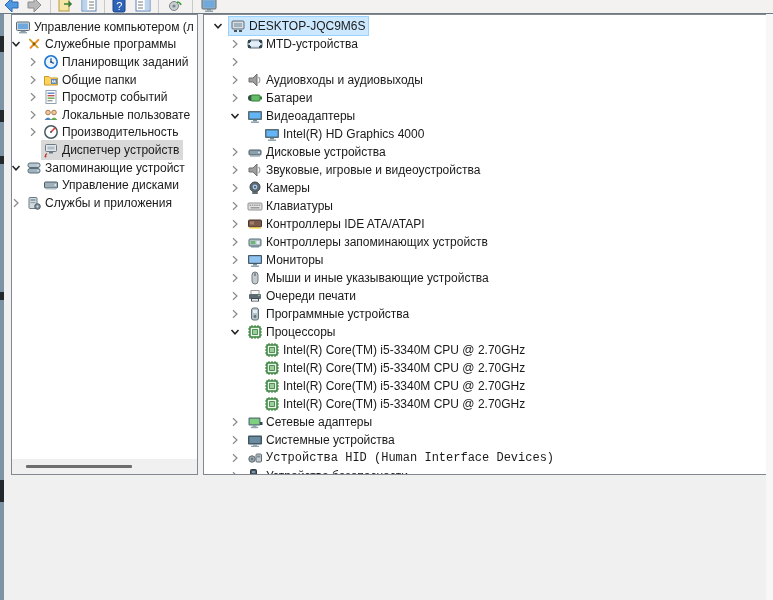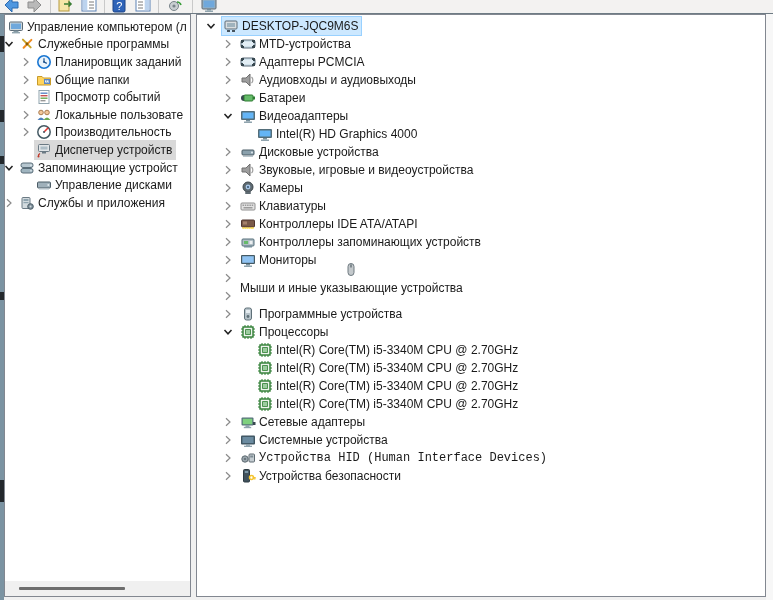--- a/index.html
+++ b/index.html
@@ -16,22 +16,22 @@
     overflow:hidden;
   }
   .tb-ic{position:absolute;top:-4px;width:18px;height:18px;display:inline-block;}
   .tb-sep{position:absolute;top:0;width:1px;height:13px;background:#c9c9c9;}
   .left-strip{
     position:absolute;left:0;top:14px;width:4px;height:586px;
     background:#7b93a2;overflow:hidden;
   }
   .strip-mark{position:absolute;left:0;width:4px;background:#23282c;}
   .panel{
-    position:absolute;top:14px;height:583px;background:#ffffff;
-    border:1px solid #828790;box-sizing:border-box;overflow:hidden;
+    position:absolute;top:14px;height:461px;background:#ffffff;
+    border:1px solid #828790;box-sizing:border-box;overflow:hidden;margin-left:7px;
   }
   .panel.left{left:4px;width:187px;}
   .panel.right{left:196px;width:570px;}
   .right-gutter{position:absolute;left:766px;top:14px;width:7px;height:586px;background:#f7f7f7;}
   .tree{position:absolute;left:0;top:0;right:0;}
   #console-tree{top:3px;}
   #device-tree{top:2px;}
   .row{position:relative;width:100%;}
   .chev{position:absolute;top:50%;margin-top:-5px;width:10px;height:10px;line-height:0;}
   .grp{
@@ -292,31 +292,20 @@
               <rect x="12" y="9" width="3" height="3" fill="#37474f"></rect>
               <rect x="3" y="6" width="10" height="4" fill="#e3eef5"></rect>
             </svg></span>
           <span class="lbl">MTD-устройства</span>
         </span>
       </div>
       <div class="row" style="height: 18px;">
         <span class="chev" style="left: 26px;"><svg viewBox="0 0 10 10" xmlns="http://www.w3.org/2000/svg">
             <path d="M3 1.2 L7 5 L3 8.8" fill="none" stroke="#8a8a8a" stroke-width="1.2"></path>
           </svg></span>
-        <span class="grp" style="left: 41px;">
-          <span class="ic"><svg viewBox="0 0 16 16" xmlns="http://www.w3.org/2000/svg">
-              <rect x="1" y="4" width="14" height="8" rx="2" fill="#cfe0ea" stroke="#5d6d7a"></rect>
-              <rect x="1" y="4" width="3" height="3" fill="#37474f"></rect>
-              <rect x="12" y="4" width="3" height="3" fill="#37474f"></rect>
-              <rect x="1" y="9" width="3" height="3" fill="#37474f"></rect>
-              <rect x="12" y="9" width="3" height="3" fill="#37474f"></rect>
-              <rect x="3" y="6" width="10" height="4" fill="#e3eef5"></rect>
-            </svg></span>
-          <span class="lbl">Адаптеры PCMCIA</span>
-        </span>
       </div>
       <div class="row" style="height: 18px;">
         <span class="chev" style="left: 26px;"><svg viewBox="0 0 10 10" xmlns="http://www.w3.org/2000/svg">
             <path d="M3 1.2 L7 5 L3 8.8" fill="none" stroke="#8a8a8a" stroke-width="1.2"></path>
           </svg></span>
         <span class="grp" style="left: 41px;">
           <span class="ic"><svg viewBox="0 0 16 16" xmlns="http://www.w3.org/2000/svg">
               <polygon points="2,6 6,6 10,2 10,14 6,10 2,10" fill="#9e9e9e" stroke="#6f6f6f"></polygon>
               <path d="M11.5 5 a4 4 0 0 1 0 6" fill="none" stroke="#9e9e9e" stroke-width="1.2"></path>
             </svg></span>
@@ -464,33 +453,43 @@
               <rect x="6" y="12" width="4" height="1.5" fill="#78909c"></rect>
               <rect x="4" y="13.5" width="8" height="1.5" fill="#90a4ae"></rect>
             </svg></span>
           <span class="lbl">Мониторы</span>
         </span>
       </div>
       <div class="row" style="height: 18px;">
         <span class="chev" style="left: 26px;"><svg viewBox="0 0 10 10" xmlns="http://www.w3.org/2000/svg">
             <path d="M3 1.2 L7 5 L3 8.8" fill="none" stroke="#8a8a8a" stroke-width="1.2"></path>
           </svg></span>
-        <span class="grp" style="left: 41px; flex-direction: column;">
+        <span class="grp" style="left: 41px;">
           <span class="ic"><svg viewBox="0 0 16 16" xmlns="http://www.w3.org/2000/svg">
               <rect x="5" y="2" width="6" height="12" rx="3" fill="#c4c9cc" stroke="#6f7a80"></rect>
               <line x1="8" y1="2.5" x2="8" y2="6" stroke="#6f7a80"></line>
               <rect x="7.4" y="3.5" width="1.2" height="2.4" rx="0.6" fill="#6f7a80"></rect>
             </svg></span>
           <span class="lbl">Мыши и иные указывающие устройства</span>
         </span>
       </div>
       <div class="row" style="height: 18px;">
         <span class="chev" style="left: 26px;"><svg viewBox="0 0 10 10" xmlns="http://www.w3.org/2000/svg">
             <path d="M3 1.2 L7 5 L3 8.8" fill="none" stroke="#8a8a8a" stroke-width="1.2"></path>
           </svg></span>
+        <span class="grp" style="left: 41px;">
+          <span class="ic"><svg viewBox="0 0 16 16" xmlns="http://www.w3.org/2000/svg">
+              <rect x="4" y="2.5" width="8" height="4" fill="#fafafa" stroke="#9e9e9e"></rect>
+              <rect x="2" y="6" width="12" height="5" rx="1" fill="#5f6b72"></rect>
+              <circle cx="12" cy="7.5" r="0.8" fill="#9fe08a"></circle>
+              <rect x="4" y="10" width="8" height="3.5" fill="#3f4a50"></rect>
+              <rect x="5" y="11" width="6" height="1.8" fill="#e8e8e8"></rect>
+            </svg></span>
+          <span class="lbl">Очереди печати</span>
+        </span>
       </div>
       <div class="row" style="height: 18px;">
         <span class="chev" style="left: 26px;"><svg viewBox="0 0 10 10" xmlns="http://www.w3.org/2000/svg">
             <path d="M3 1.2 L7 5 L3 8.8" fill="none" stroke="#8a8a8a" stroke-width="1.2"></path>
           </svg></span>
         <span class="grp" style="left: 41px;">
           <span class="ic"><svg viewBox="0 0 16 16" xmlns="http://www.w3.org/2000/svg">
               <rect x="4.5" y="2" width="7" height="12" rx="2" fill="#b7c3ca" stroke="#5f7078"></rect>
               <rect x="6" y="4" width="4" height="3" fill="#e6edf1"></rect>
               <circle cx="8" cy="10.5" r="1.4" fill="#5f7078"></circle>

